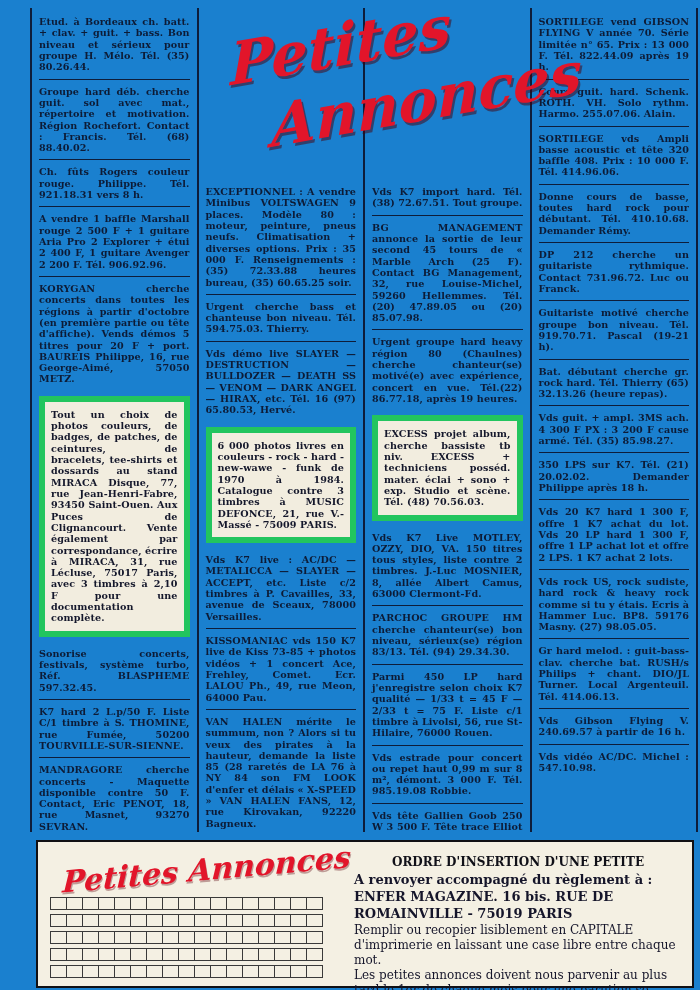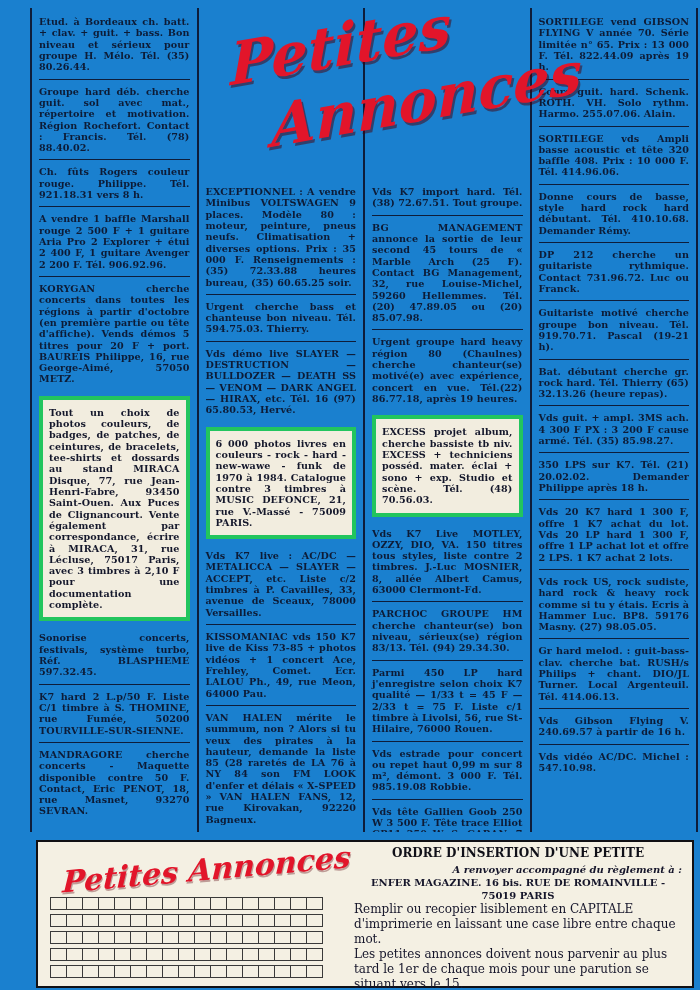--- a/index.html
+++ b/index.html
@@ -17,21 +17,21 @@
   .col{flex:1;padding:2px 7px;overflow:hidden;}
   .col + .col{border-left:2px solid #0e1d3a;}
   .logo-spacer{height:170px;}
   .ad{
     font-size:9.6px;line-height:1.18;text-align:justify;
     color:#0d1b36;padding:6px 0;font-weight:bold;
     letter-spacing:.1px;
   }
   .ad + .ad{border-top:1.5px solid #0e1d3a;}
   .ad.boxed{
-    background:#f2eddf;border:4px solid #22c55e;
+    background:#f2eddf;border:6px solid #22c55e;
     padding:7px 6px;margin:5px 0;color:#14172b;
   }
   .ad.boxed + .ad{border-top:none;}
   
   .logo{
     position:absolute;left:208px;top:0px;width:300px;height:175px;z-index:6;
     transform:rotate(-10deg);pointer-events:none;
   }
   .logo .l1,.logo .l2{
     position:absolute;color:#e2152a;font-style:italic;font-weight:bold;
@@ -50,47 +50,47 @@
   .form-left{width:300px;position:relative;padding:4px 4px 4px 10px;}
   .form-script{
     color:#e2152a;font-style:italic;font-weight:bold;font-size:30px;
     transform:rotate(-5deg) skewX(-8deg);white-space:nowrap;
     margin:6px 0 10px 14px;text-shadow:1px 2px 0 rgba(90,0,10,.35);
     font-family:"DejaVu Serif",serif;
   }
   .char-grid{display:flex;flex-direction:column;gap:4px;margin-left:2px;}
   .grid-row{display:flex;}
   .grid-cell{width:15px;height:11px;border:1px solid #3a3a3a;margin-right:-1px;background:transparent;}
-  .form-right{flex:1;padding:4px 10px 3px 2px;font-size:7px;line-height:1.3;}
+  .form-right{flex:1;padding:13px 10px 3px 2px;font-size:7px;line-height:1.3;}
   .form-title{
     text-align:center;font-weight:bold;font-size:12px;line-height:1.12;
     margin:1px 0 3px 0;color:#101018;
   }
-  .send1{text-align:right;font-weight:bold;font-size:10px;font-style:italic;}
-  .send2{text-align:center;font-weight:bold;font-size:10px;}
+  .send1{text-align:left;font-weight:bold;font-size:13px;}
+  .send2{font-weight:bold;font-size:13px;}
   .rule-line{font-size:12px;line-height:1.25;}
   .tarif{font-size:11px;font-weight:normal;margin-top:1px;margin-left:14px;}
   .encadrement{font-size:7px;font-weight:bold;}
   .field-row{display:flex;align-items:center;margin-top:3px;font-size:7.2px;}
   .dots{flex:1;border-bottom:1.4px dotted #3a3a3a;margin:0 2px 2px 3px;height:7px;}
   .dots-full{border-bottom:1.4px dotted #3a3a3a;height:9px;margin:2px 2px 0 2px;}
 </style>
 </head>
 <body>
 
 <div class="logo">
   <span class="l1">Petites</span>
   <span class="l2">Annonces</span>
 </div>
 
 <div class="ads-area">
   <div class="col">
       <div class="ads">
         <div class="ad">Etud. à Bordeaux ch. batt. + clav. + guit. + bass. Bon niveau et sérieux pour groupe H. Mélo. Tél. (35) 80.26.44.</div>
-        <div class="ad">Groupe hard déb. cherche guit. sol avec mat., répertoire et motivation. Région Rochefort. Contact : Francis. Tél. (78) 88.40.02.</div>
+        <div class="ad">Groupe hard déb. cherche guit. sol avec mat., répertoire et motivation. Région Rochefort. Contact : Francis. Tél. (68) 88.40.02.</div>
         <div class="ad">Ch. fûts Rogers couleur rouge. Philippe. Tél. 921.18.31 vers 8 h.</div>
         <div class="ad">A vendre 1 baffle Marshall rouge 2 500 F + 1 guitare Aria Pro 2 Explorer + étui 2 400 F, 1 guitare Avenger 2 200 F. Tél. 906.92.96.</div>
         <div class="ad">KORYGAN cherche concerts dans toutes les régions à partir d'octobre (en première partie ou tête d'affiche). Vends démos 5 titres pour 20 F + port. BAUREIS Philippe, 16, rue George-Aimé, 57050 METZ.</div>
         <div class="ad boxed">Tout un choix de photos couleurs, de badges, de patches, de ceintures, de bracelets, tee-shirts et dossards au stand MIRACA Disque, 77, rue Jean-Henri-Fabre, 93450 Saint-Ouen. Aux Puces de Clignancourt. Vente également par correspondance, écrire à MIRACA, 31, rue Lécluse, 75017 Paris, avec 3 timbres à 2,10 F pour une documentation complète.</div>
         <div class="ad">Sonorise concerts, festivals, système turbo, Réf. BLASPHEME 597.32.45.</div>
         <div class="ad">K7 hard 2 L.p/50 F. Liste C/1 timbre à S. THOMINE, rue Fumée, 50200 TOURVILLE-SUR-SIENNE.</div>
         <div class="ad">MANDRAGORE cherche concerts - Maquette disponible contre 50 F. Contact, Eric PENOT, 18, rue Masnet, 93270 SEVRAN.</div>
       </div>
     </div>
   <div class="col">
@@ -117,21 +117,21 @@
         <div class="ad">Parmi 450 LP hard j'enregistre selon choix K7 qualité — 1/33 t = 45 F — 2/33 t = 75 F. Liste c/1 timbre à Livolsi, 56, rue St-Hilaire, 76000 Rouen.</div>
         <div class="ad">Vds estrade pour concert ou repet haut 0,99 m sur 8 m², démont. 3 000 F. Tél. 985.19.08 Robbie.</div>
         <div class="ad">Vds tête Gallien Goob 250 W 3 500 F. Tête trace Elliot GP11 250 W. S. GARAN. 7 500 F. Tél. 496.27.70 - 903.73.45.</div>
       </div>
     </div>
   <div class="col">
       <div class="ads">
         <div class="ad">SORTILEGE vend GIBSON FLYING V année 70. Série limitée n° 65. Prix : 13 000 F. Tél. 822.44.09 après 19 h.</div>
         <div class="ad">Cours guit. hard. Schenk. ROTH. VH. Solo rythm. Harmo. 255.07.06. Alain.</div>
         <div class="ad">SORTILEGE vds Ampli basse acoustic et tête 320 baffle 408. Prix : 10 000 F. Tél. 414.96.06.</div>
-        <div class="ad">Donne cours de basse, style hard rock hard débutant. Tél. 410.10.68. Demander Rémy.</div>
+        <div class="ad">Donne cours de basse, toutes hard rock pour débutant. Tél. 410.10.68. Demander Rémy.</div>
         <div class="ad">DP 212 cherche un guitariste rythmique. Contact 731.96.72. Luc ou Franck.</div>
         <div class="ad">Guitariste motivé cherche groupe bon niveau. Tél. 919.70.71. Pascal (19-21 h).</div>
         <div class="ad">Bat. débutant cherche gr. rock hard. Tél. Thierry (65) 32.13.26 (heure repas).</div>
         <div class="ad">Vds guit. + ampl. 3MS ach. 4 300 F PX : 3 200 F cause armé. Tél. (35) 85.98.27.</div>
         <div class="ad">350 LPS sur K7. Tél. (21) 20.02.02. Demander Philippe après 18 h.</div>
         <div class="ad">Vds 20 K7 hard 1 300 F, offre 1 K7 achat du lot. Vds 20 LP hard 1 300 F, offre 1 LP achat lot et offre 2 LPS. 1 K7 achat 2 lots.</div>
         <div class="ad">Vds rock US, rock sudiste, hard rock &amp; heavy rock comme si tu y étais. Ecris à Hammer Luc. BP8. 59176 Masny. (27) 98.05.05.</div>
         <div class="ad">Gr hard melod. : guit-bass-clav. cherche bat. RUSH/s Philips + chant. DIO/JL Turner. Local Argenteuil. Tél. 414.06.13.</div>
         <div class="ad">Vds Gibson Flying V. 240.69.57 à partir de 16 h.</div>
         <div class="ad">Vds vidéo AC/DC. Michel : 547.10.98.</div>

